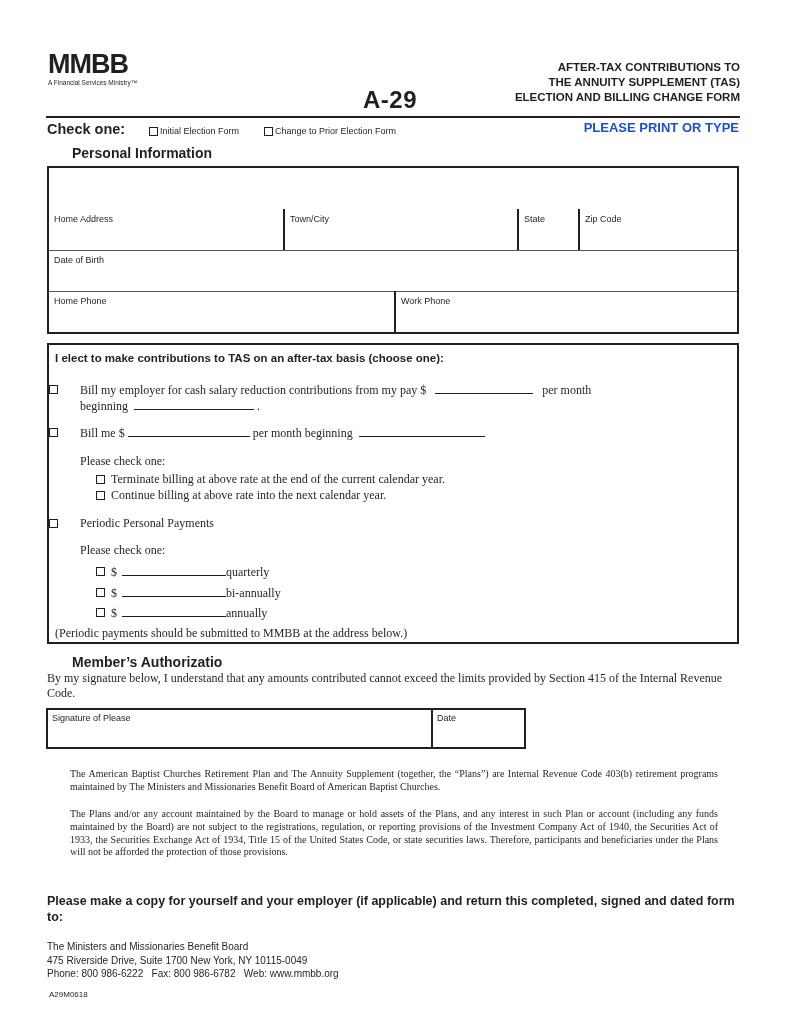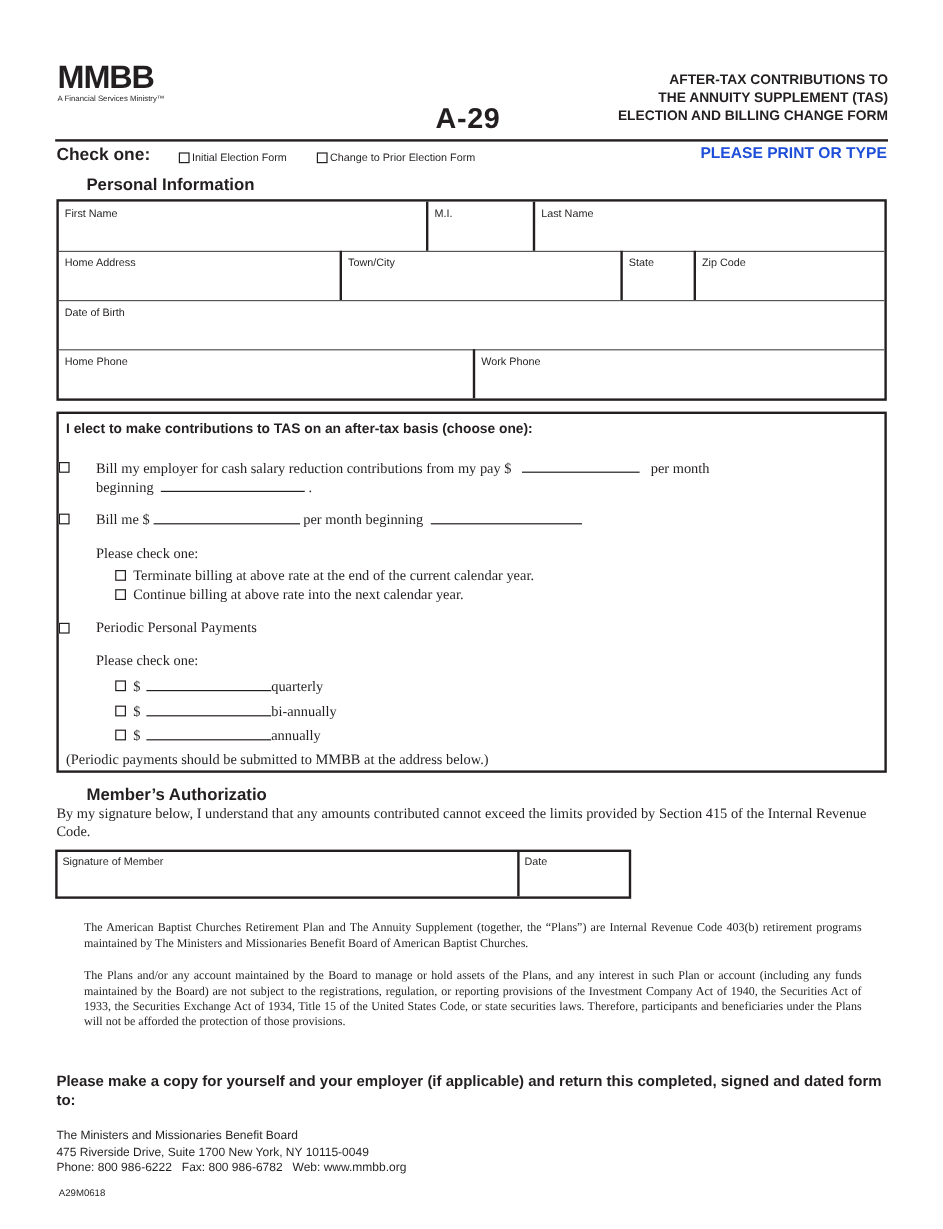--- a/index.html
+++ b/index.html
@@ -63,34 +63,20 @@
   <span>Initial Election Form</span>
 </label>
 <label class="abs opt" style="left:264px;">
   <span class="cb"></span>
   <span>Change to Prior Election Form</span>
 </label>
 <div class="abs print-type">PLEASE PRINT OR TYPE</div>
 
 <div class="abs section-title" style="left:47px; top:145px;">Personal Information</div>
 <div class="abs pi-box">
-  <div class="pi-row" style="top:0;">
-    <div class="pi-cell" style="width:308px;">
-      <span>First Name</span>
-      <input class="pi-input" value="" style="">
-    </div>
-    <div class="pi-cell" style="width:89px;">
-      <span>M.I.</span>
-      <input class="pi-input" value="" style="">
-    </div>
-    <div class="pi-cell" style="flex:1;">
-      <span>Last Name</span>
-      <input class="pi-input" value="" style="">
-    </div>
-  </div>
   <div class="pi-row" style="top:41px;">
     <div class="pi-cell" style="width:236px;">
       <span>Home Address</span>
       <input class="pi-input" value="" style="">
     </div>
     <div class="pi-cell" style="width:234px;">
       <span>Town/City</span>
       <input class="pi-input" value="" style="">
     </div>
     <div class="pi-cell" style="width:61px;">
@@ -164,21 +150,21 @@
 <div class="abs serif-txt" style="left:111px; top:605px;">
   <span>$</span>
   <span class="blank" style="width:104px; margin-left:2px;"></span><span>annually</span>
 </div>
 <div class="abs serif-txt" style="left:55px; top:626px;">(Periodic payments should be submitted to MMBB at the address below.)</div>
 
 <div class="abs section-title" style="left:47px; top:654px;">Member’s Authorizatio</div>
 <div class="abs serif-txt" style="left:47px; top:671px; width:690px; line-height:15px;">By my signature below, I understand that any amounts contributed cannot exceed the limits provided by Section 415 of the Internal Revenue Code.</div>
 <div class="abs sig-box">
   <div class="sig-cell" style="width:385px; border-right:2px solid #231f20;">
-    <span>Signature of Member</span>
+    <span>Signature of Please</span>
   </div>
   <div class="sig-cell" style="flex:1;">
     <span>Date</span>
   </div>
 </div>
 
 <div class="abs disclaimer" style="top:768px;">The American Baptist Churches Retirement Plan and The Annuity Supplement (together, the “Plans”) are Internal Revenue Code 403(b) retirement programs maintained by The Ministers and Missionaries Benefit Board of American Baptist Churches.</div>
 <div class="abs disclaimer" style="top:808px;">The Plans and/or any account maintained by the Board to manage or hold assets of the Plans, and any interest in such Plan or account (including any funds maintained by the Board) are not subject to the registrations, regulation, or reporting provisions of the Investment Company Act of 1940, the Securities Act of 1933, the Securities Exchange Act of 1934, Title 15 of the United States Code, or state securities laws. Therefore, participants and beneficiaries under the Plans will not be afforded the protection of those provisions.</div>
 
 <div class="abs return-head">Please make a copy for yourself and your employer (if applicable) and return this completed, signed and dated form to:</div>

